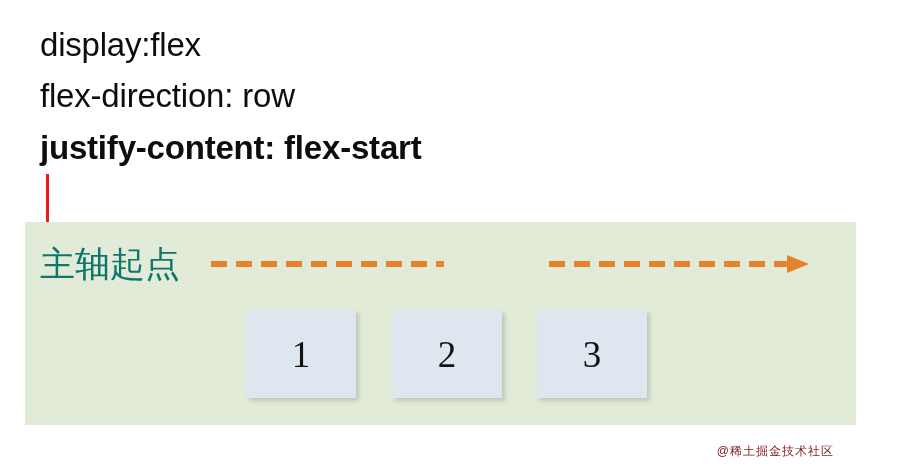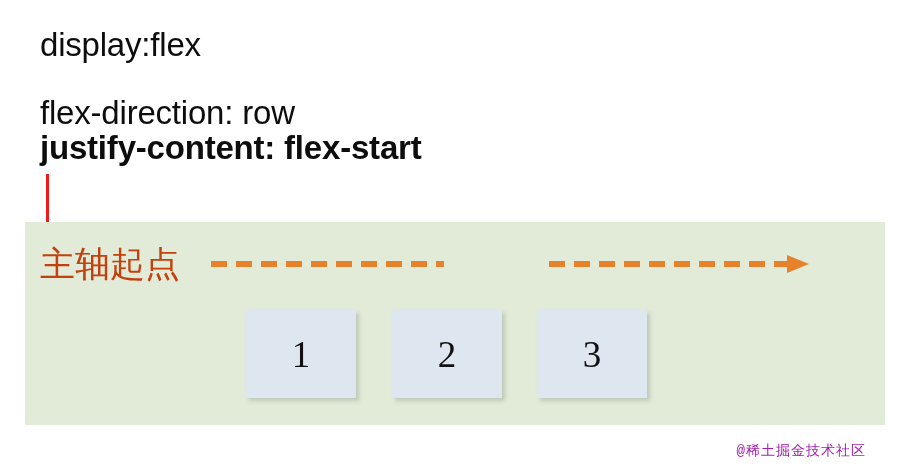--- a/index.html
+++ b/index.html
@@ -9,36 +9,35 @@
   }
   body {
     font-family: "Liberation Sans", "DejaVu Sans", sans-serif;
   }
   #canvas {
     position: relative;
     width: 856px;
     height: 470px;
     background: #ffffff;
     overflow: hidden;
-    padding-left: 32px;
   }
 
   
   .css-line {
     position: absolute;
     left: 40px;
     font-size: 33px;
     line-height: 33px;
     color: #0d0d0d;
     white-space: pre;
     font-family: "Liberation Sans", "DejaVu Sans", sans-serif;
     letter-spacing: -0.2px;
   }
   #css-line-0 { top: 28px; }
-  #css-line-1 { top: 79px; margin-top: 17px; }
+  #css-line-1 { top: 79px; }
   #css-line-2 { top: 131px; font-weight: bold; }
 
   
   #start-marker {
     position: absolute;
     left: 46px;
     top: 174px;
     width: 3px;
     height: 49px;
     background: #ee1b17;
@@ -59,21 +58,21 @@
     position: absolute;
     left: 0px;
     top: 12px;
     width: 860px;
     height: 60px;
   }
   .axis-label {
     position: absolute;
     font-size: 35px;
     line-height: 60px;
-    color: #c2410c;
+    color: #0f766e;
     white-space: pre;
     font-family: "Liberation Sans", "DejaVu Sans", sans-serif;
   }
   #axis-start-label { left: 15px; top: 0px; }
   #axis-mid-label   { left: 433px; top: 0px; }
 
   .dash-run {
     position: absolute;
     top: 27px;
     height: 6px;
@@ -121,24 +120,24 @@
   }
   .flex-item:nth-of-type(1) { left: 221px; }
   .flex-item:nth-of-type(2) { left: 367px; }
   .flex-item:nth-of-type(3) { left: 512px; }
 
   
   #watermark {
     position: absolute;
     right: 22px;
     bottom: 10px;
-    font-size: 14px;
-    color: #a21caf;
+    font-size: 12px;
+    color: #7f1d1d;
     white-space: pre;
-    font-family: Liberation Mono, monospace;
+    font-family: Liberation Sans, sans-serif;
     letter-spacing: 1px;
   }
 </style>
 </head>
 <body>
 
 <div id="canvas">
 
   <div>
     <div id="css-line-0" class="css-line">display:flex</div>

